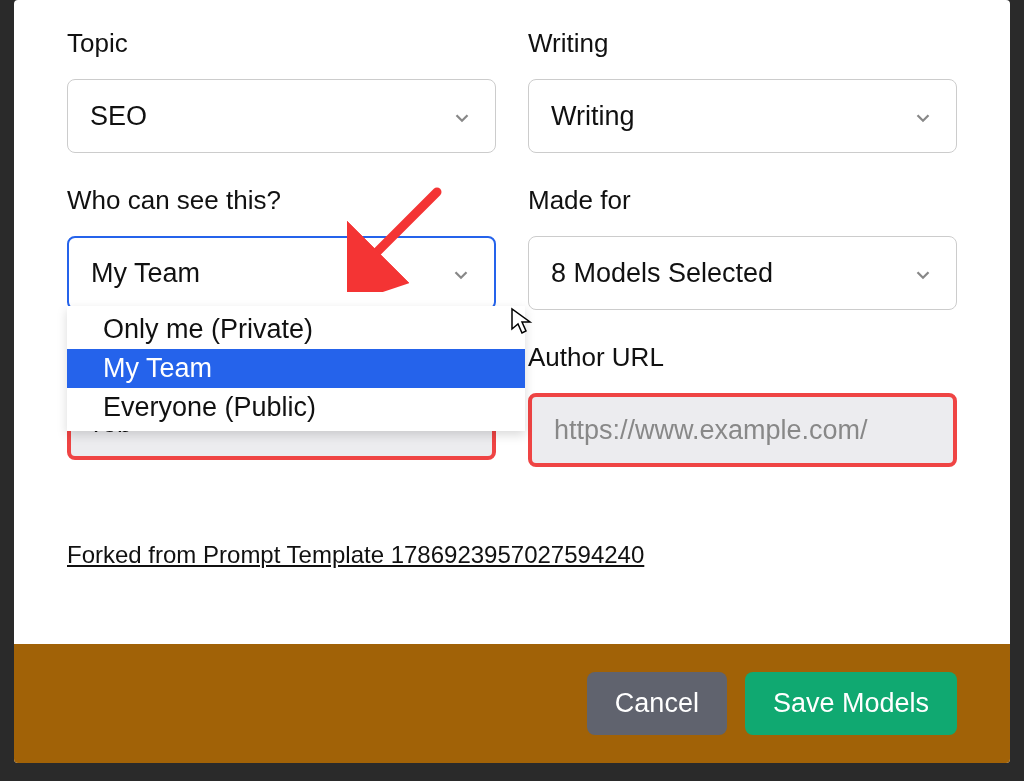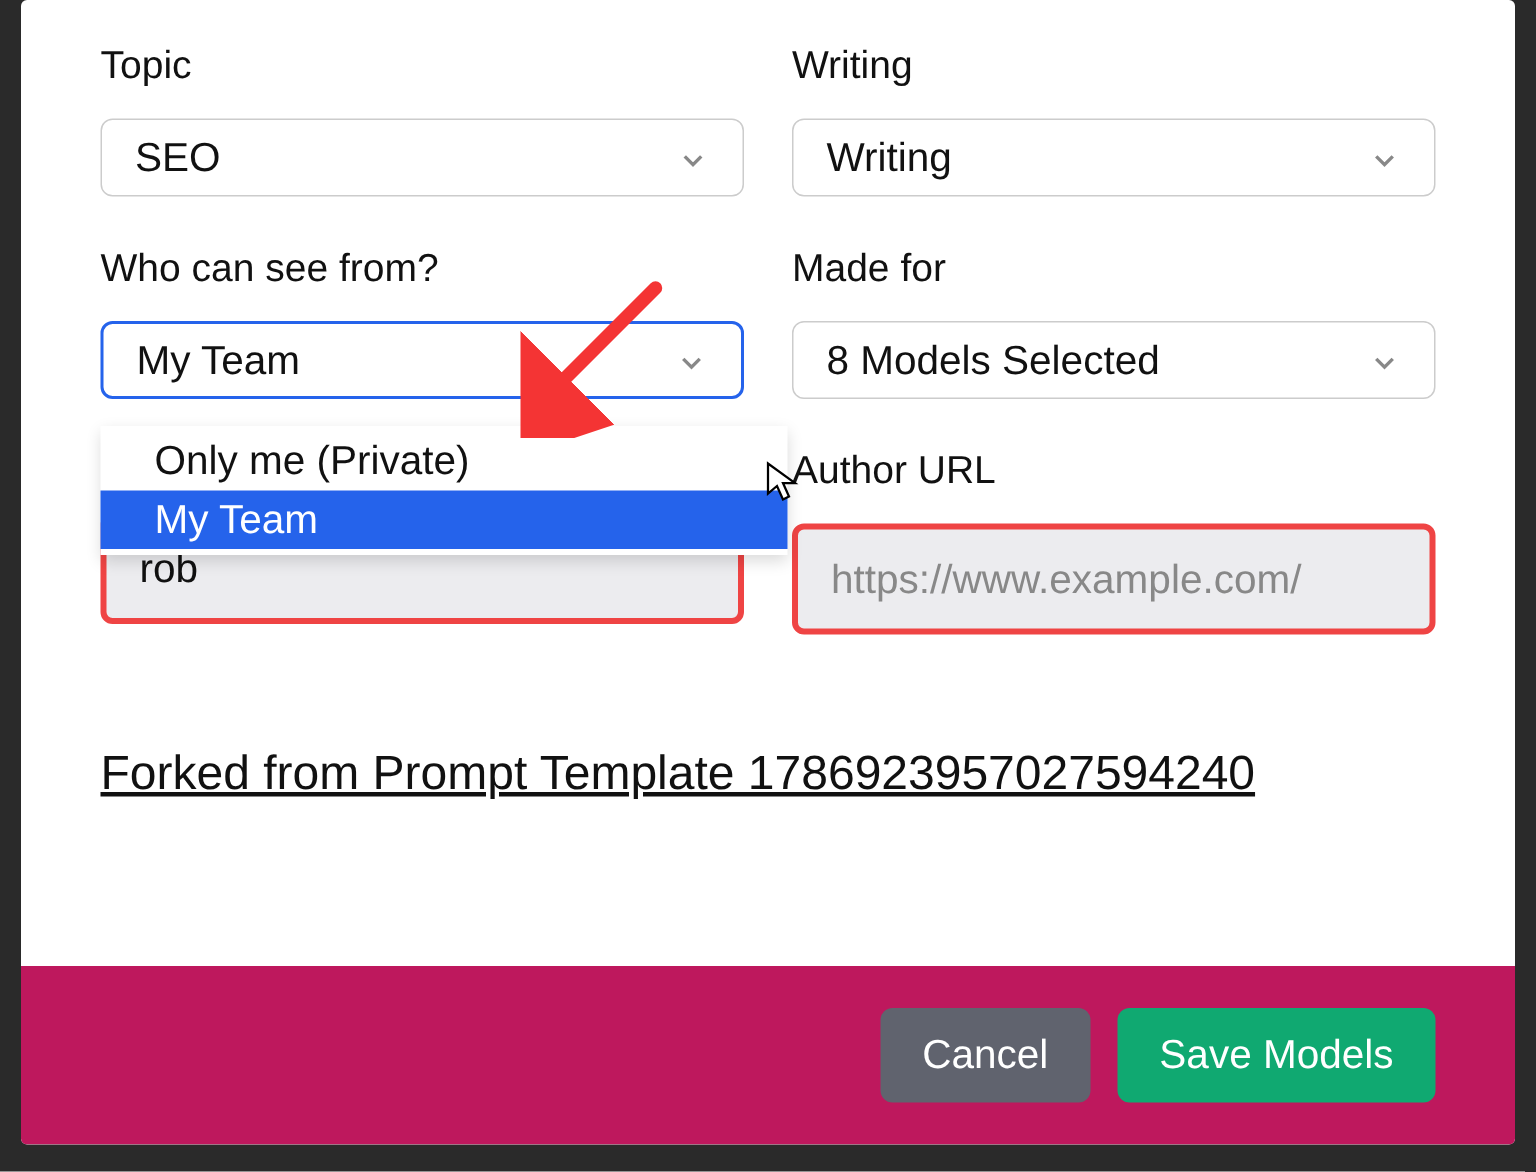--- a/index.html
+++ b/index.html
@@ -52,21 +52,21 @@
     .label {
       font-size: 26px;
       color: #111111;
       margin-bottom: 20px;
       font-weight: 400;
     }
 
     .select-box {
       border: 1px solid #cccccc;
       border-radius: 8px;
-      height: 52px;
+      height: 74px;
       display: flex;
       align-items: center;
       padding: 0 22px;
       font-size: 27px;
       color: #111111;
       background: #ffffff;
       justify-content: space-between;
       cursor: pointer;
     }
 
@@ -122,30 +122,30 @@
       color: #111111;
       cursor: pointer;
     }
 
     .dropdown-item.selected {
       background: #2563eb;
       color: #ffffff;
     }
 
     .forked-link {
-      font-size: 32px;
+      font-size: 24px;
       color: #111111;
       text-decoration: underline;
       margin-top: 42px;
       display: inline-block;
       cursor: pointer;
     }
 
     .modal-footer {
-      background: #be185d;
+      background: #a16207;
       padding: 28px 53px;
       display: flex;
       justify-content: flex-end;
       gap: 18px;
     }
 
     .btn {
       border: none;
       border-radius: 8px;
       font-size: 27px;
@@ -214,33 +214,34 @@
                 <polyline points="6 9 12 15 18 9"></polyline>
               </svg>
           </span>
         </div>
       </div>
     </div>
 
     
     <div class="form-row">
       <div class="form-col">
-        <div class="label">Who can see from?</div>
+        <div class="label">Who can see this?</div>
         <div class="select-box focused">
           <span>My Team</span>
           <span class="chevron">
             <svg viewBox="0 0 24 24">
                 <polyline points="6 9 12 15 18 9"></polyline>
               </svg>
           </span>
         </div>
 
         <div class="dropdown-list">
           <div class="dropdown-item">Only me (Private)</div>
           <div class="dropdown-item selected">My Team</div>
+          <div class="dropdown-item">Everyone (Public)</div>
         </div>
 
       </div>
       <div class="form-col">
         <div class="label">Made for</div>
         <div class="select-box">
           <span>8 Models Selected</span>
           <span class="chevron">
             <svg viewBox="0 0 24 24">
                 <polyline points="6 9 12 15 18 9"></polyline>

